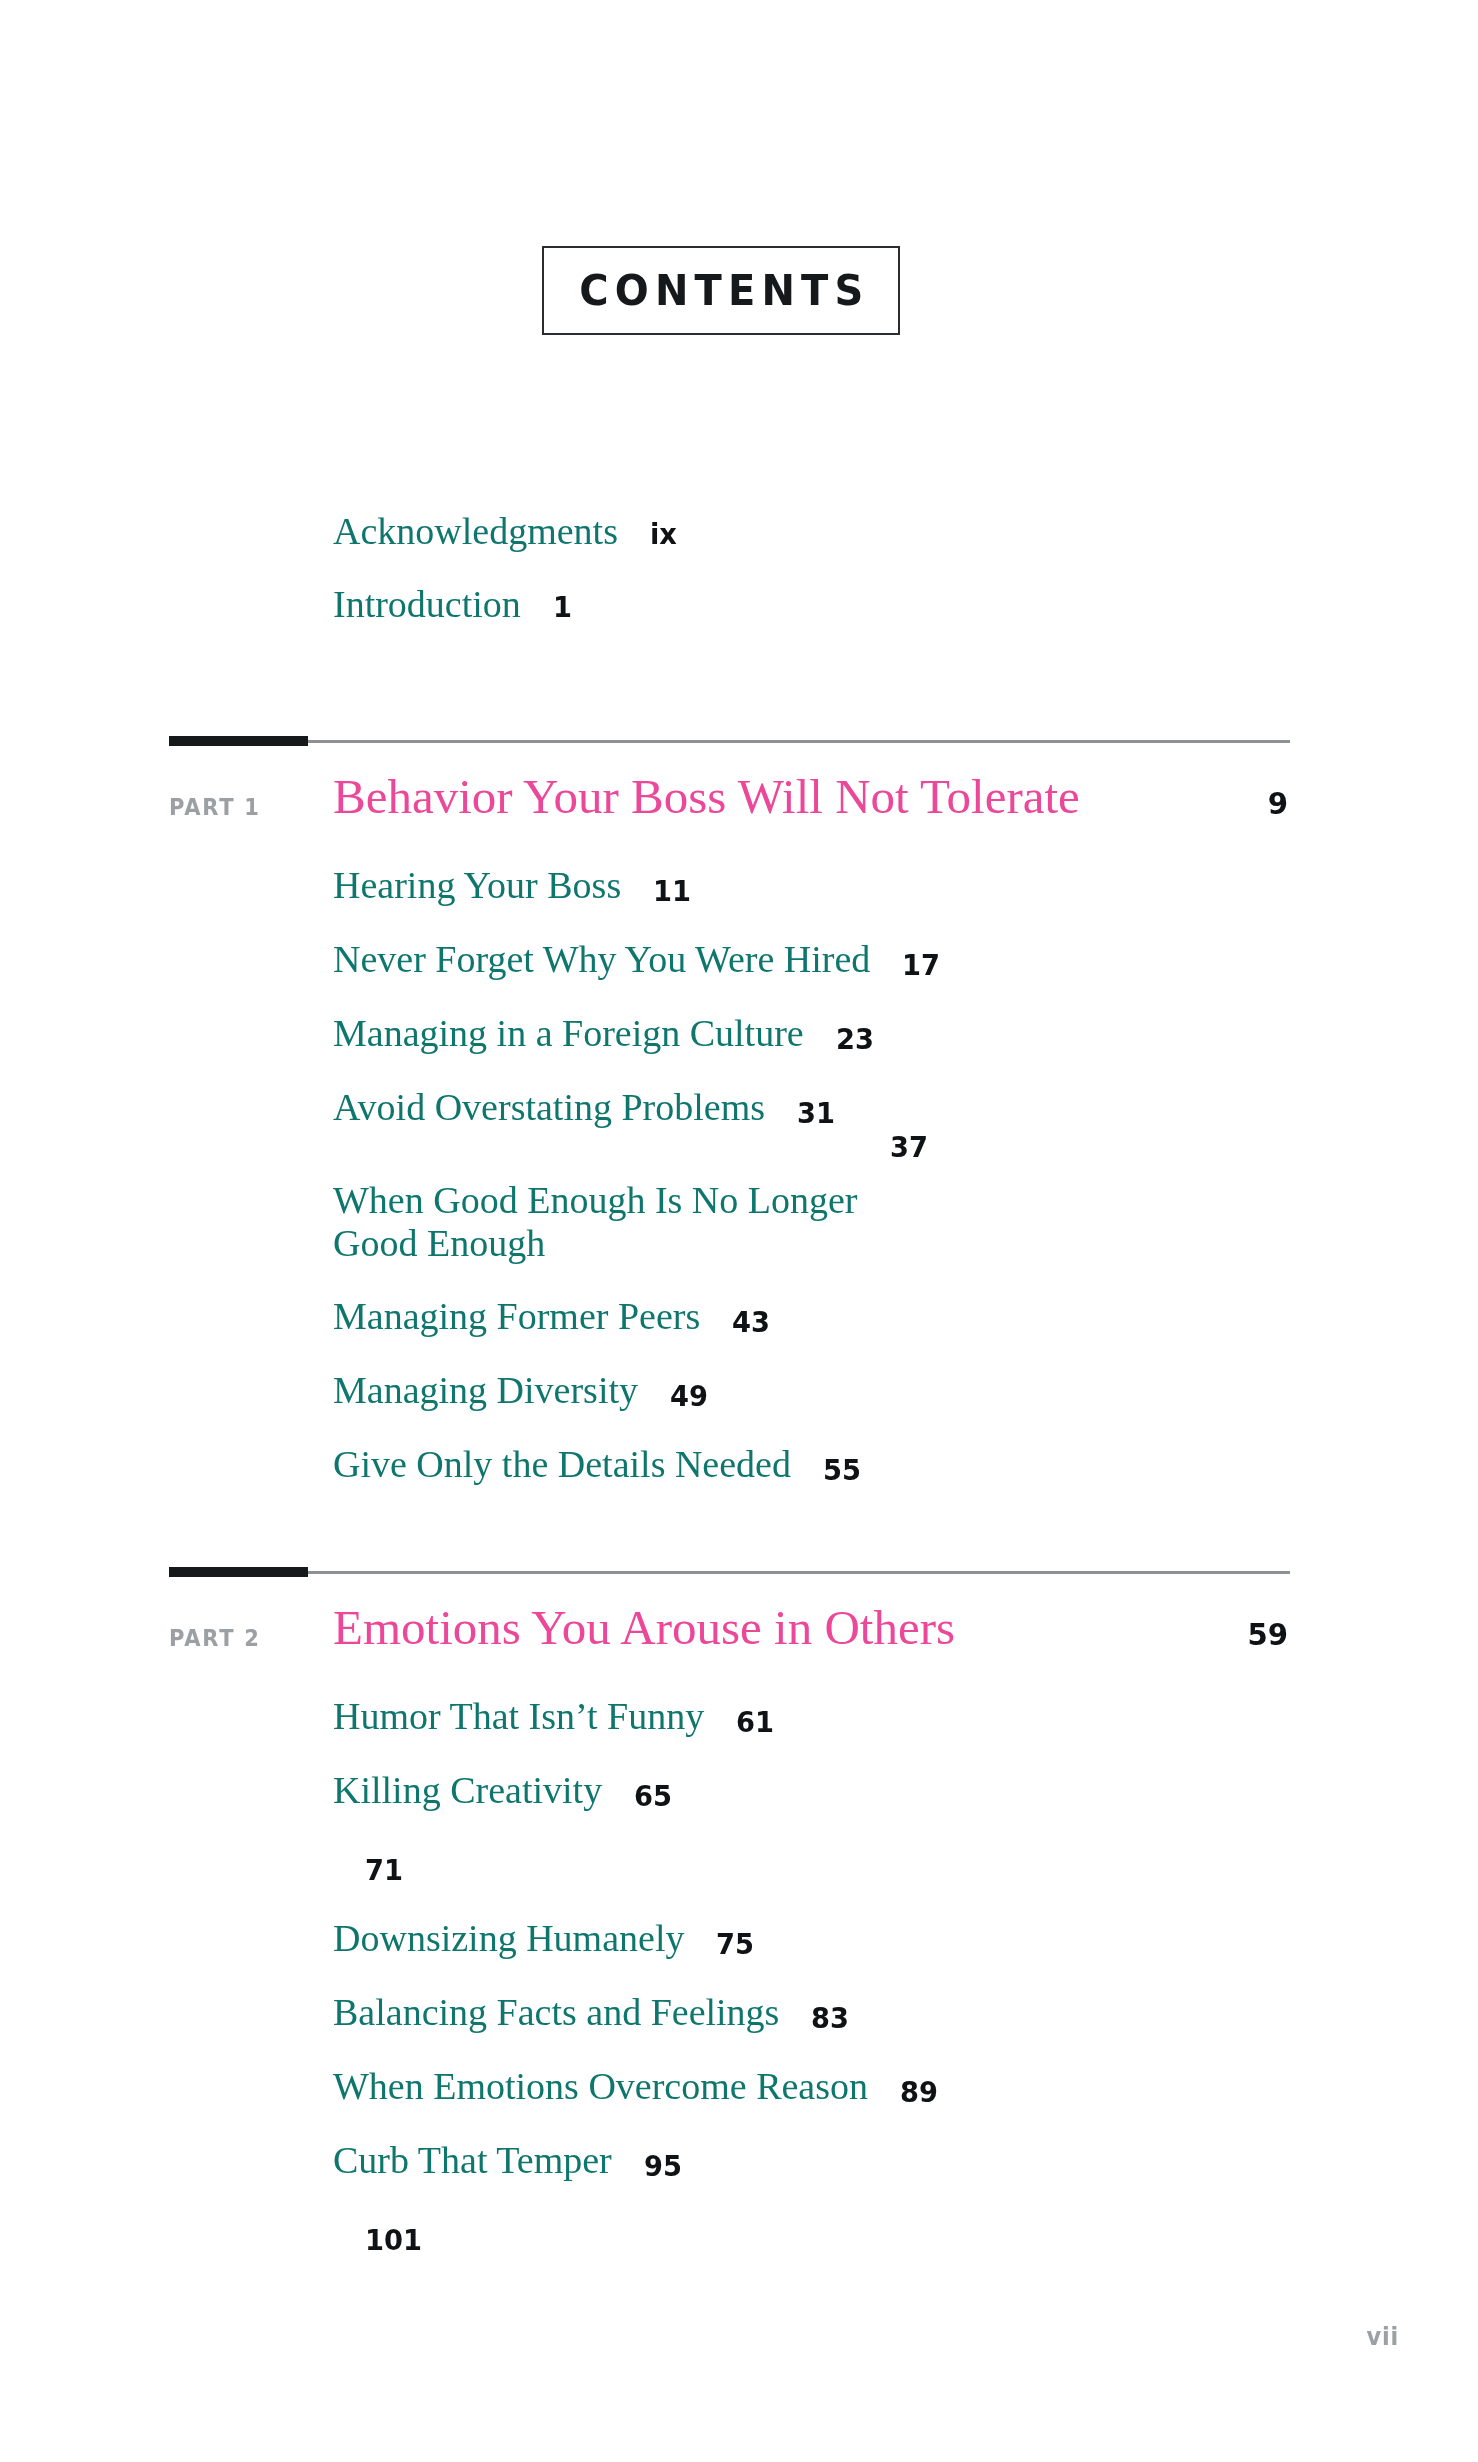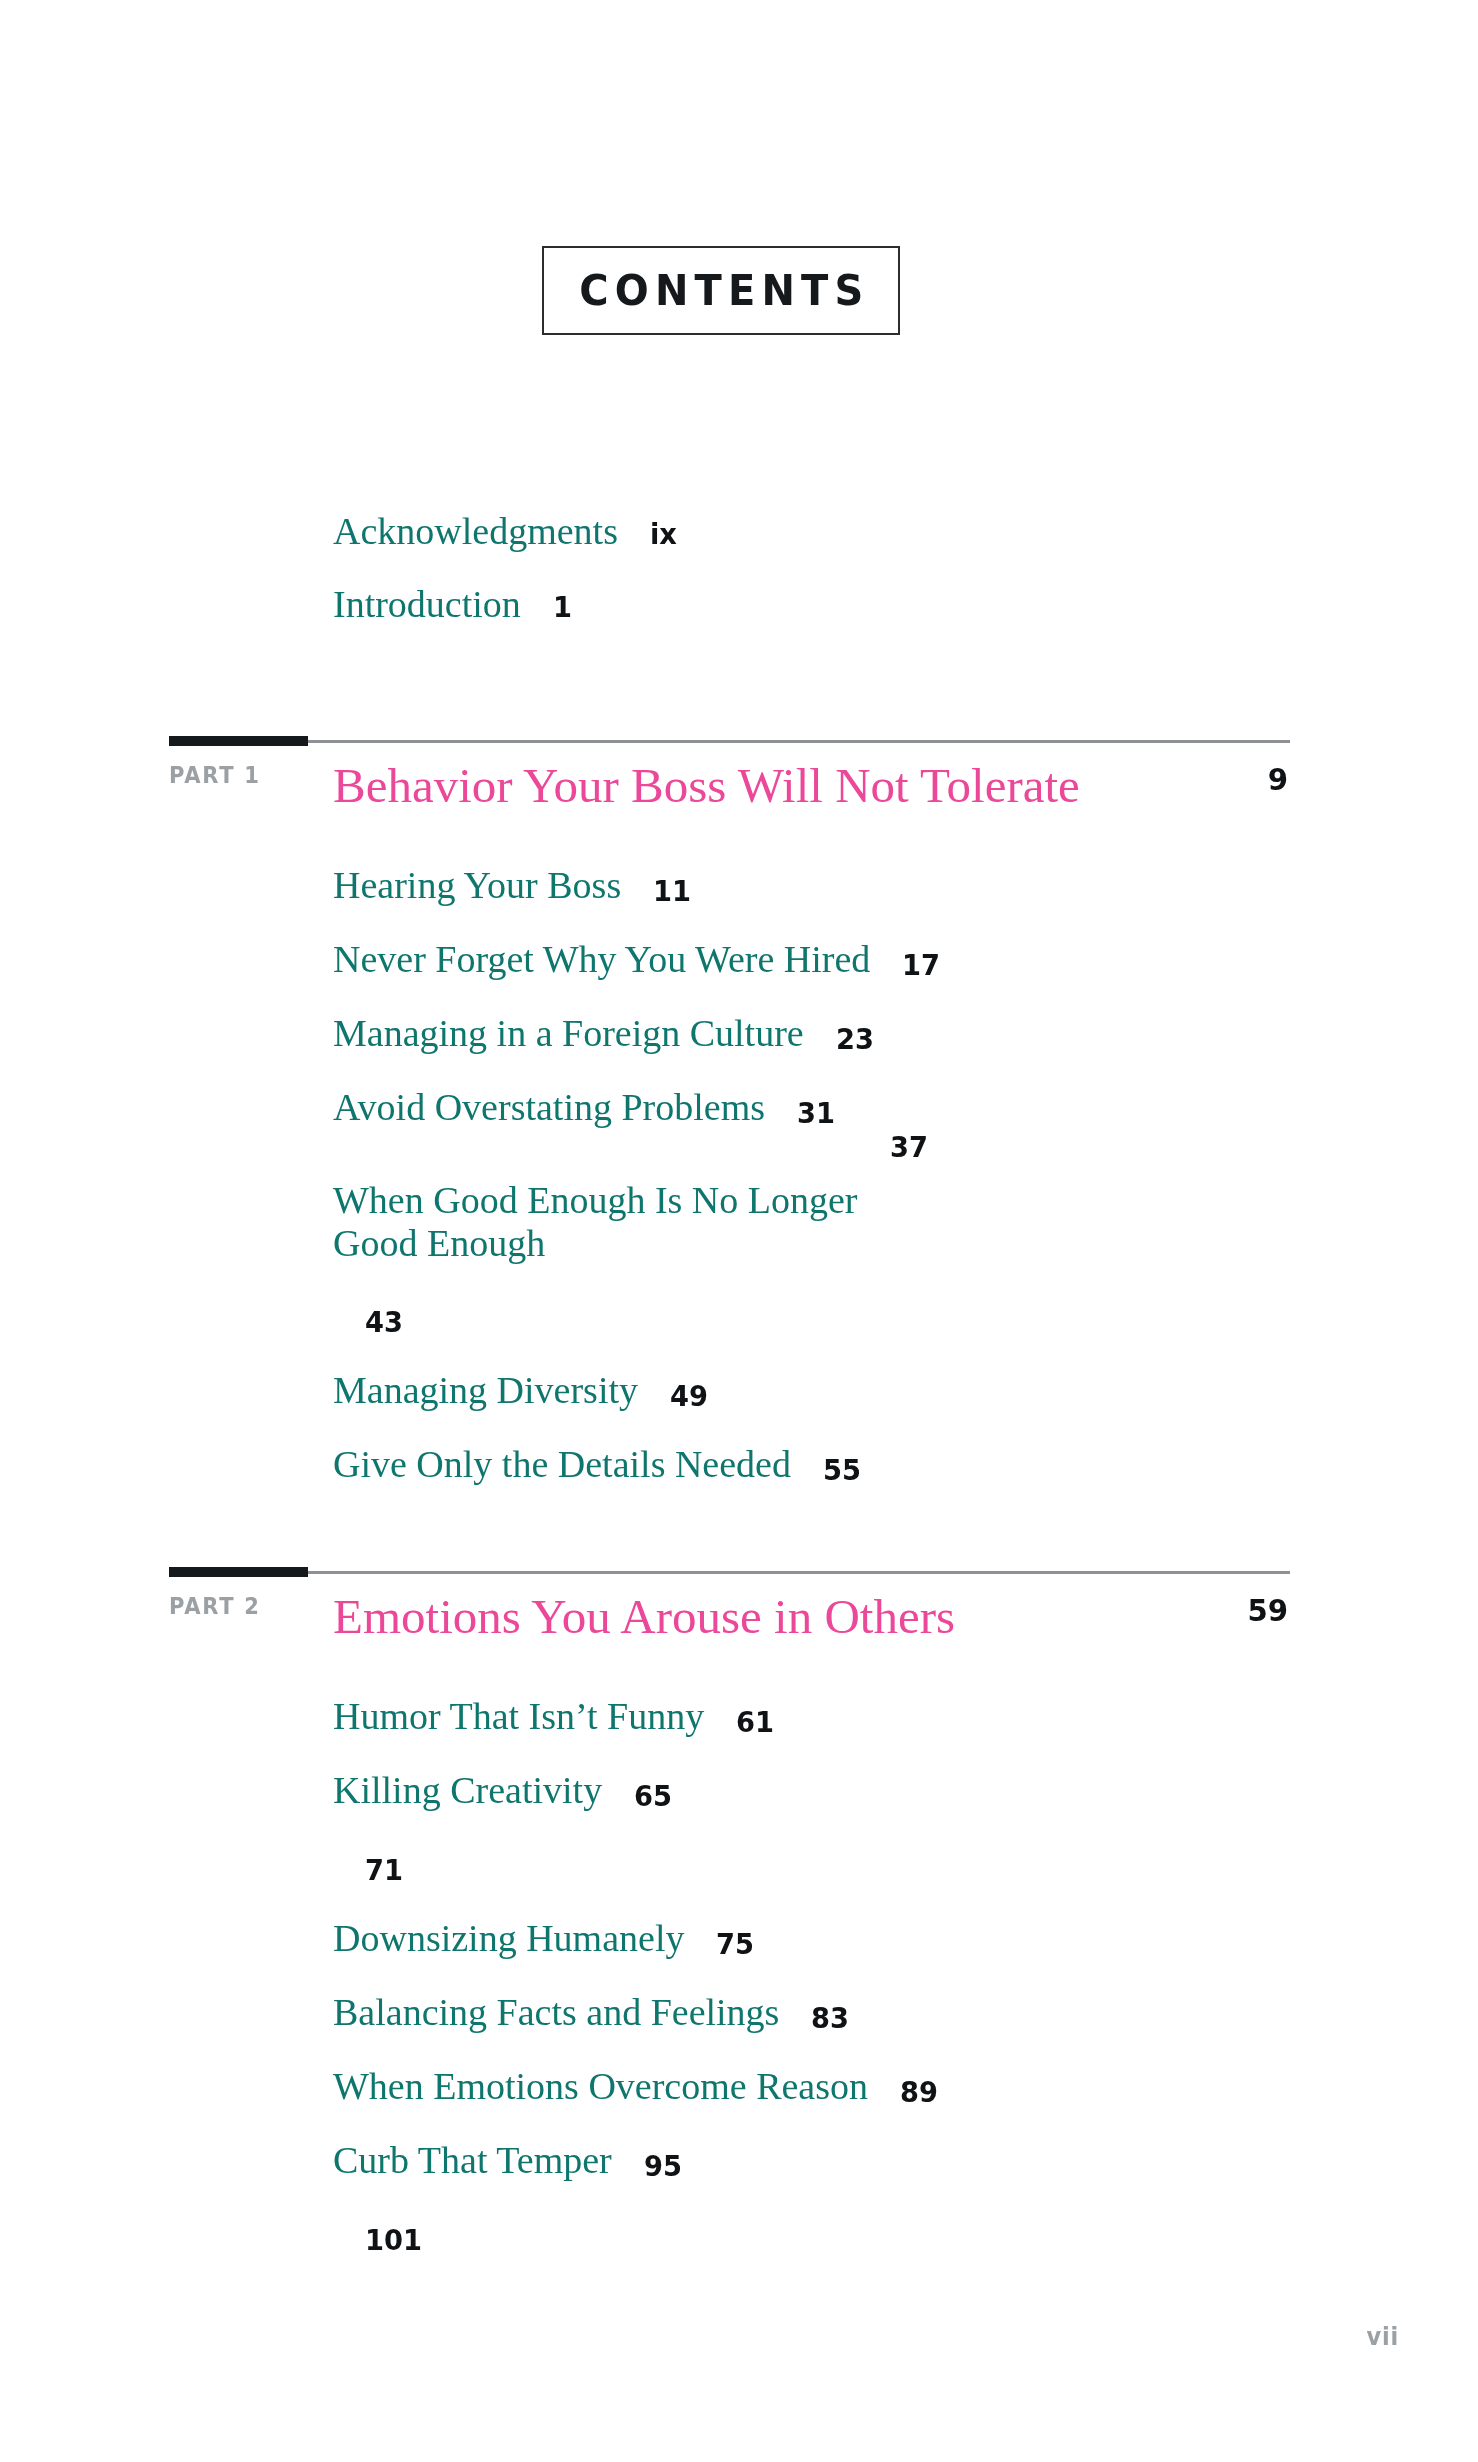--- a/index.html
+++ b/index.html
@@ -94,21 +94,21 @@
   .part-rule .rule-thick {
     position: absolute;
     left: 0;
     top: 0;
     width: 139px;
     height: 10.3px;
     background: #16191c;
   }
   .part-head {
     display: flex;
-    align-items: flex-start;
+    align-items: flex-end;
     height: 60px;
   }
   .part-label {
     font-family: "DejaVu Sans", sans-serif;
     font-weight: 700;
     font-size: 23.4px;
     letter-spacing: 1.9px;
     color: #9ba0a4;
     width: 164px;
     flex: 0 0 164px;
@@ -212,20 +212,21 @@
       <div class="fm-row">
         <span class="entry-title">Avoid Overstating Problems</span>
         <span class="entry-page">31</span>
       </div>
       <div class="fm-row two-line">
         <span class="entry-title">When Good Enough Is No Longer
 Good Enough</span>
         <span class="entry-page">37</span>
       </div>
       <div class="fm-row">
+        <span class="entry-title">Managing Former Peers</span>
         <span class="entry-page">43</span>
       </div>
       <div class="fm-row">
         <span class="entry-title">Managing Diversity</span>
         <span class="entry-page">49</span>
       </div>
       <div class="fm-row">
         <span class="entry-title">Give Only the Details Needed</span>
         <span class="entry-page">55</span>
       </div>

